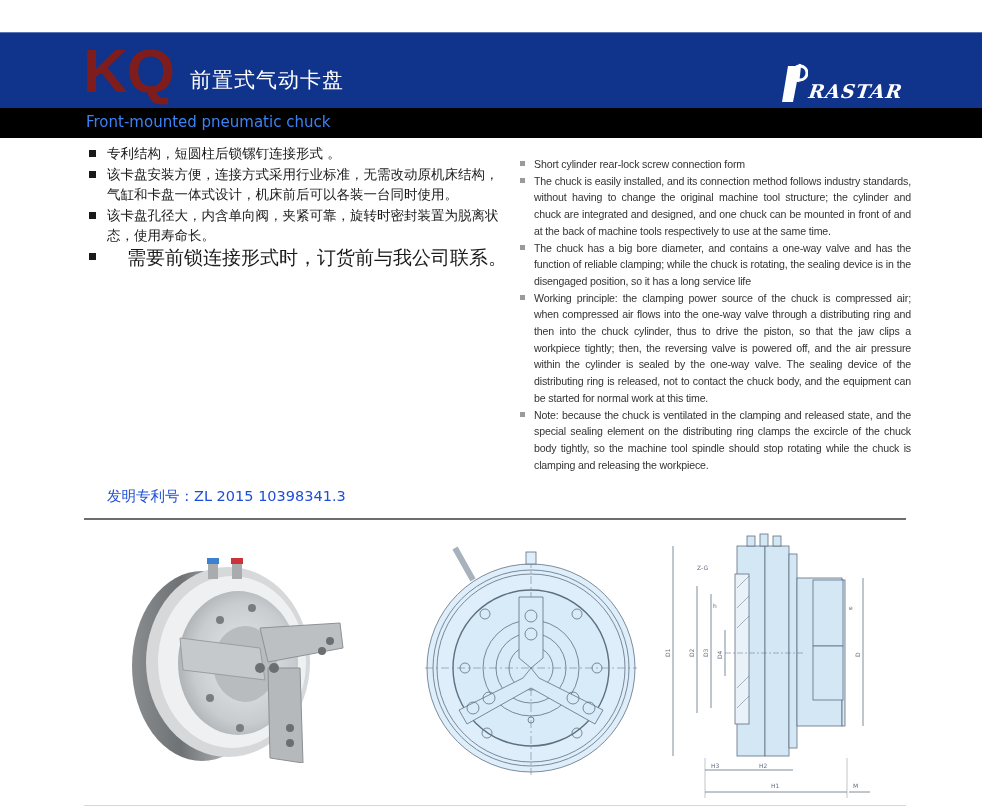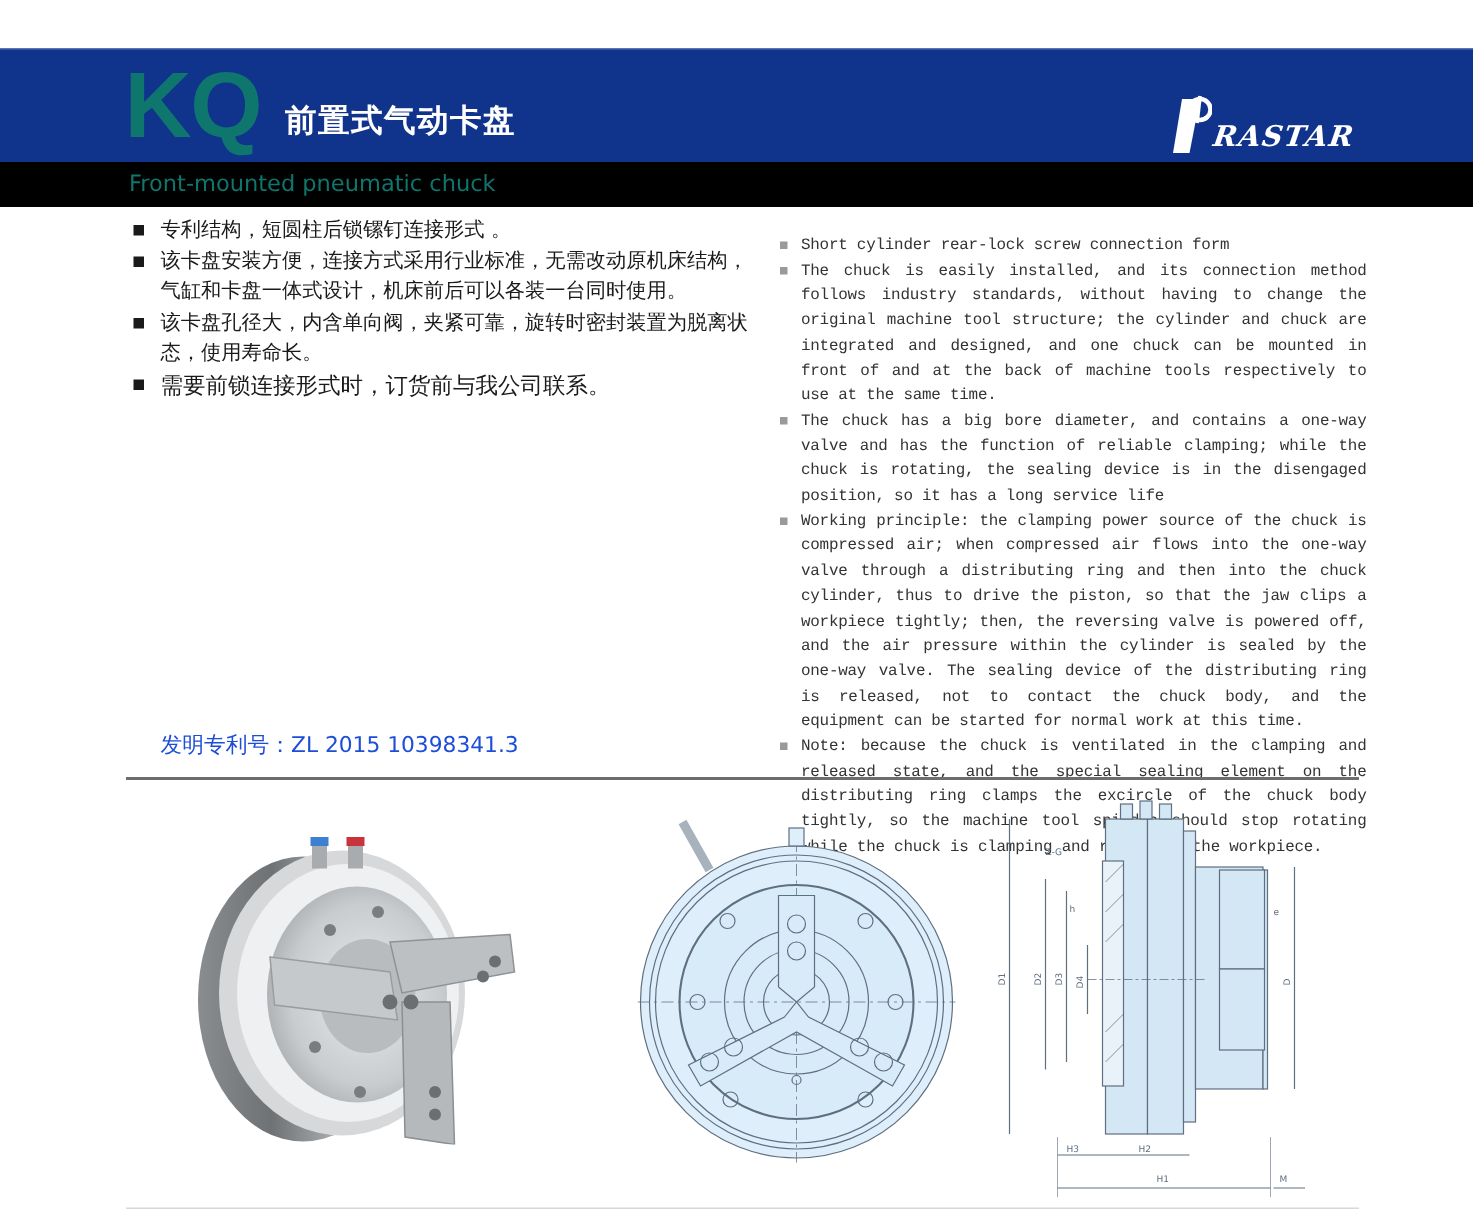--- a/index.html
+++ b/index.html
@@ -1,35 +1,35 @@
 <!DOCTYPE html>
 <html><head>
 <meta charset="utf-8">
 <style>
   * { margin: 0; padding: 0; box-sizing: border-box; }
   html, body { width: 982px; height: 807px; background: #ffffff; overflow: hidden; }
   body { position: relative; font-family: "DejaVu Sans", sans-serif; color: #111; }
 
   .blue-band { position: absolute; left: 0; top: 32px; width: 982px; height: 76px; background: #10338c; border-top: 1px solid #5a74b8; }
   .black-band { position: absolute; left: 0; top: 108px; width: 982px; height: 30px; background: #000; }
-  .model-code { position: absolute; left: 83px; top: 38px; font-family: "Liberation Sans", sans-serif; font-weight: bold; font-size: 62px; color: #0f766e; line-height: 66px; letter-spacing: -1px; }
-  .title-cn { position: absolute; left: 190px; top: 66px; font-family: "DejaVu Sans", sans-serif; font-weight: bold; font-size: 21px; color: #fff; letter-spacing: 1px; }
-  .title-en { position: absolute; left: 86px; top: 113px; font-family: "DejaVu Sans", sans-serif; font-size: 15px; color: #0f766e; }
+  .model-code { position: absolute; left: 83px; top: 38px; font-family: "Liberation Sans", sans-serif; font-weight: bold; font-size: 62px; color: #7f1d1d; line-height: 66px; letter-spacing: -1px; }
+  .title-cn { position: absolute; left: 190px; top: 66px; font-family: "DejaVu Sans", sans-serif; font-weight: normal; font-size: 21px; color: #fff; letter-spacing: 1px; }
+  .title-en { position: absolute; left: 86px; top: 113px; font-family: "DejaVu Sans", sans-serif; font-size: 15px; color: #3b82f6; }
   .brand-logo { position: absolute; left: 782px; top: 58px; height: 44px; display: flex; align-items: flex-end; }
   .brand-logo .mark { position: relative; width: 26px; height: 40px; }
   .brand-logo .word { font-family: "DejaVu Serif", serif; font-weight: bold; font-style: italic; font-size: 19px; color: #fff; letter-spacing: 1px; margin-left: 1px; margin-bottom: 0px; transform: skewX(-8deg); }
 
   .cn-list { position: absolute; left: 87px; top: 143px; width: 420px; list-style: none; }
   .cn-list li { position: relative; padding-left: 20px; font-size: 13.5px; line-height: 20.5px; color: #1a1a1a; }
   .cn-list li::before { content: ""; position: absolute; left: 2px; top: 7px; width: 7px; height: 7px; background: #1a1a1a; }
-  .cn-list li.big { font-size: 15px; line-height: 22px; }
+  .cn-list li.big { font-size: 19px; line-height: 22px; text-align: right; }
   .patent { position: absolute; left: 107px; top: 487px; font-size: 14.5px; color: #1d4ed8; }
 
   .en-list { position: absolute; left: 519px; top: 156px; width: 392px; list-style: none; }
-  .en-list li { position: relative; padding-left: 15px; font-family: Liberation Mono, monospace; font-size: 10.6px; line-height: 16.7px; color: #333; letter-spacing: -0.15px; text-align: justify; }
+  .en-list li { position: relative; padding-left: 15px; font-family: Liberation Sans, sans-serif; font-size: 10.6px; line-height: 16.7px; color: #333; letter-spacing: -0.15px; text-align: justify; }
   .en-list li::before { content: ""; position: absolute; left: 1px; top: 5px; width: 5px; height: 5px; background: #9a9a9a; }
 
   .divider-top { position: absolute; left: 84px; top: 518px; width: 822px; height: 2px; background: #6d6d6d; }
   .divider-bottom { position: absolute; left: 84px; top: 805px; width: 822px; height: 1px; background: #d8d8d8; }
 
   .photo { position: absolute; left: 120px; top: 548px; width: 260px; height: 215px; }
   .front-view { position: absolute; left: 425px; top: 540px; width: 218px; height: 245px; }
   .side-view { position: absolute; left: 665px; top: 528px; width: 205px; height: 275px; }
 </style>
 </head>

